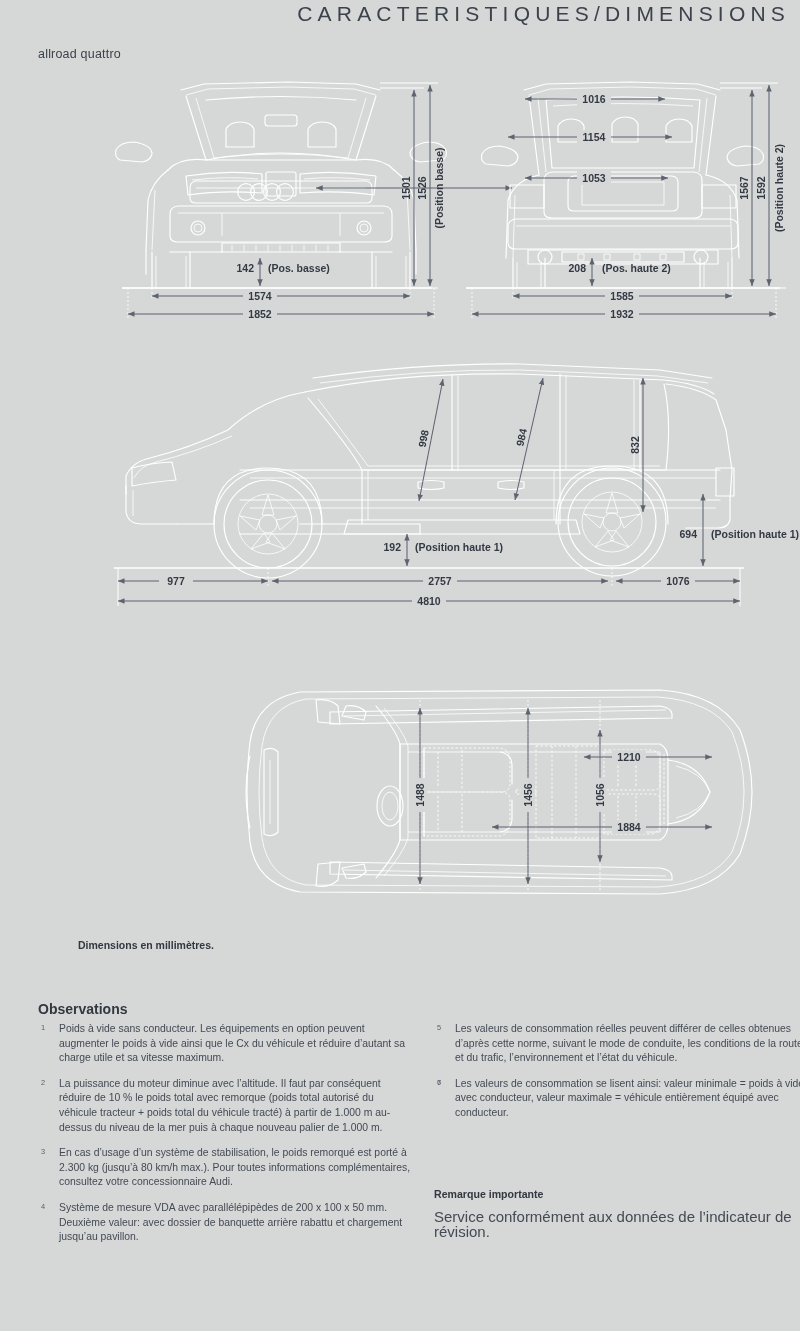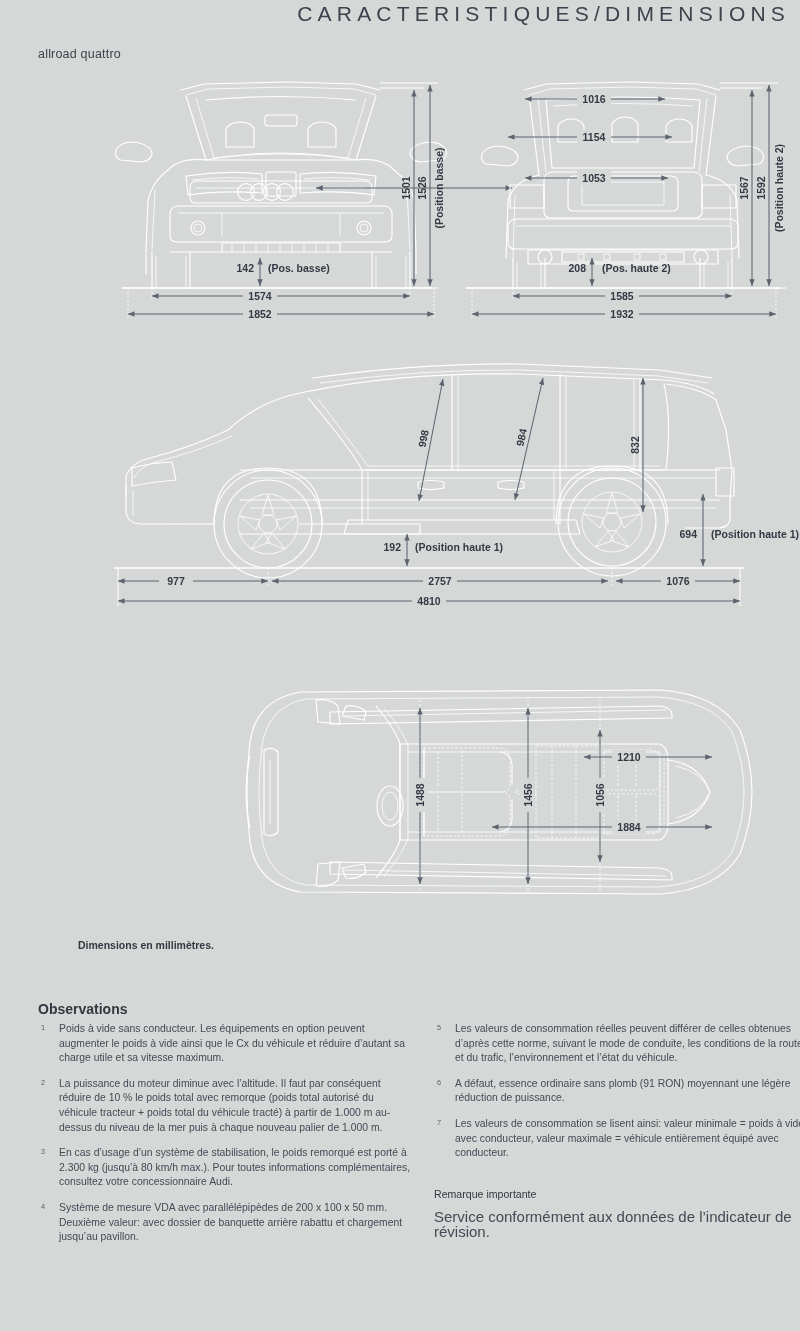--- a/index.html
+++ b/index.html
@@ -57,21 +57,21 @@
     font-size:10.4px;
     line-height:14.6px;
     color:#434a54;
   }
   .obs-item .sup{
     position:absolute;left:3px;top:-1px;
     font-size:7.4px;color:#5a616b;
   }
   #remark-heading{
     position:absolute;left:434px;top:1188px;
-    font-size:10.6px;font-weight:normal;color:#32383f;
+    font-size:10.6px;font-weight:bold;color:#32383f;
   }
   #remark-text{
     position:absolute;left:434px;top:1210px;width:366px;
     font-size:15px;line-height:14.6px;color:#434a54;
   }
 </style>
 </head>
 <body>
 
 <div id="page-title">CARACTERISTIQUES/DIMENSIONS</div>
@@ -465,21 +465,20 @@
   </div>
 </div>
 
 <div class="obs-col" id="obs-right">
   <div class="obs-item">
     <span class="sup">5</span>
     <span>Les valeurs de consommation réelles peuvent différer de celles obtenues d’après cette norme, suivant le mode de conduite, les conditions de la route et du trafic, l’environnement et l’état du véhicule.</span>
   </div>
   <div class="obs-item">
     <span class="sup">6</span>
-    <span>A défaut, essence ordinaire sans plomb (91 RON) moyennant une légère réduction de puissance.</span>
   </div>
   <div class="obs-item">
     <span class="sup">7</span>
     <span>Les valeurs de consommation se lisent ainsi: valeur minimale = poids à vide avec conducteur, valeur maximale = véhicule entièrement équipé avec conducteur.</span>
   </div>
 </div>
 
 <div id="remark-heading">Remarque importante</div>
 <div id="remark-text">Service conformément aux données de l’indicateur de révision.</div>
 

